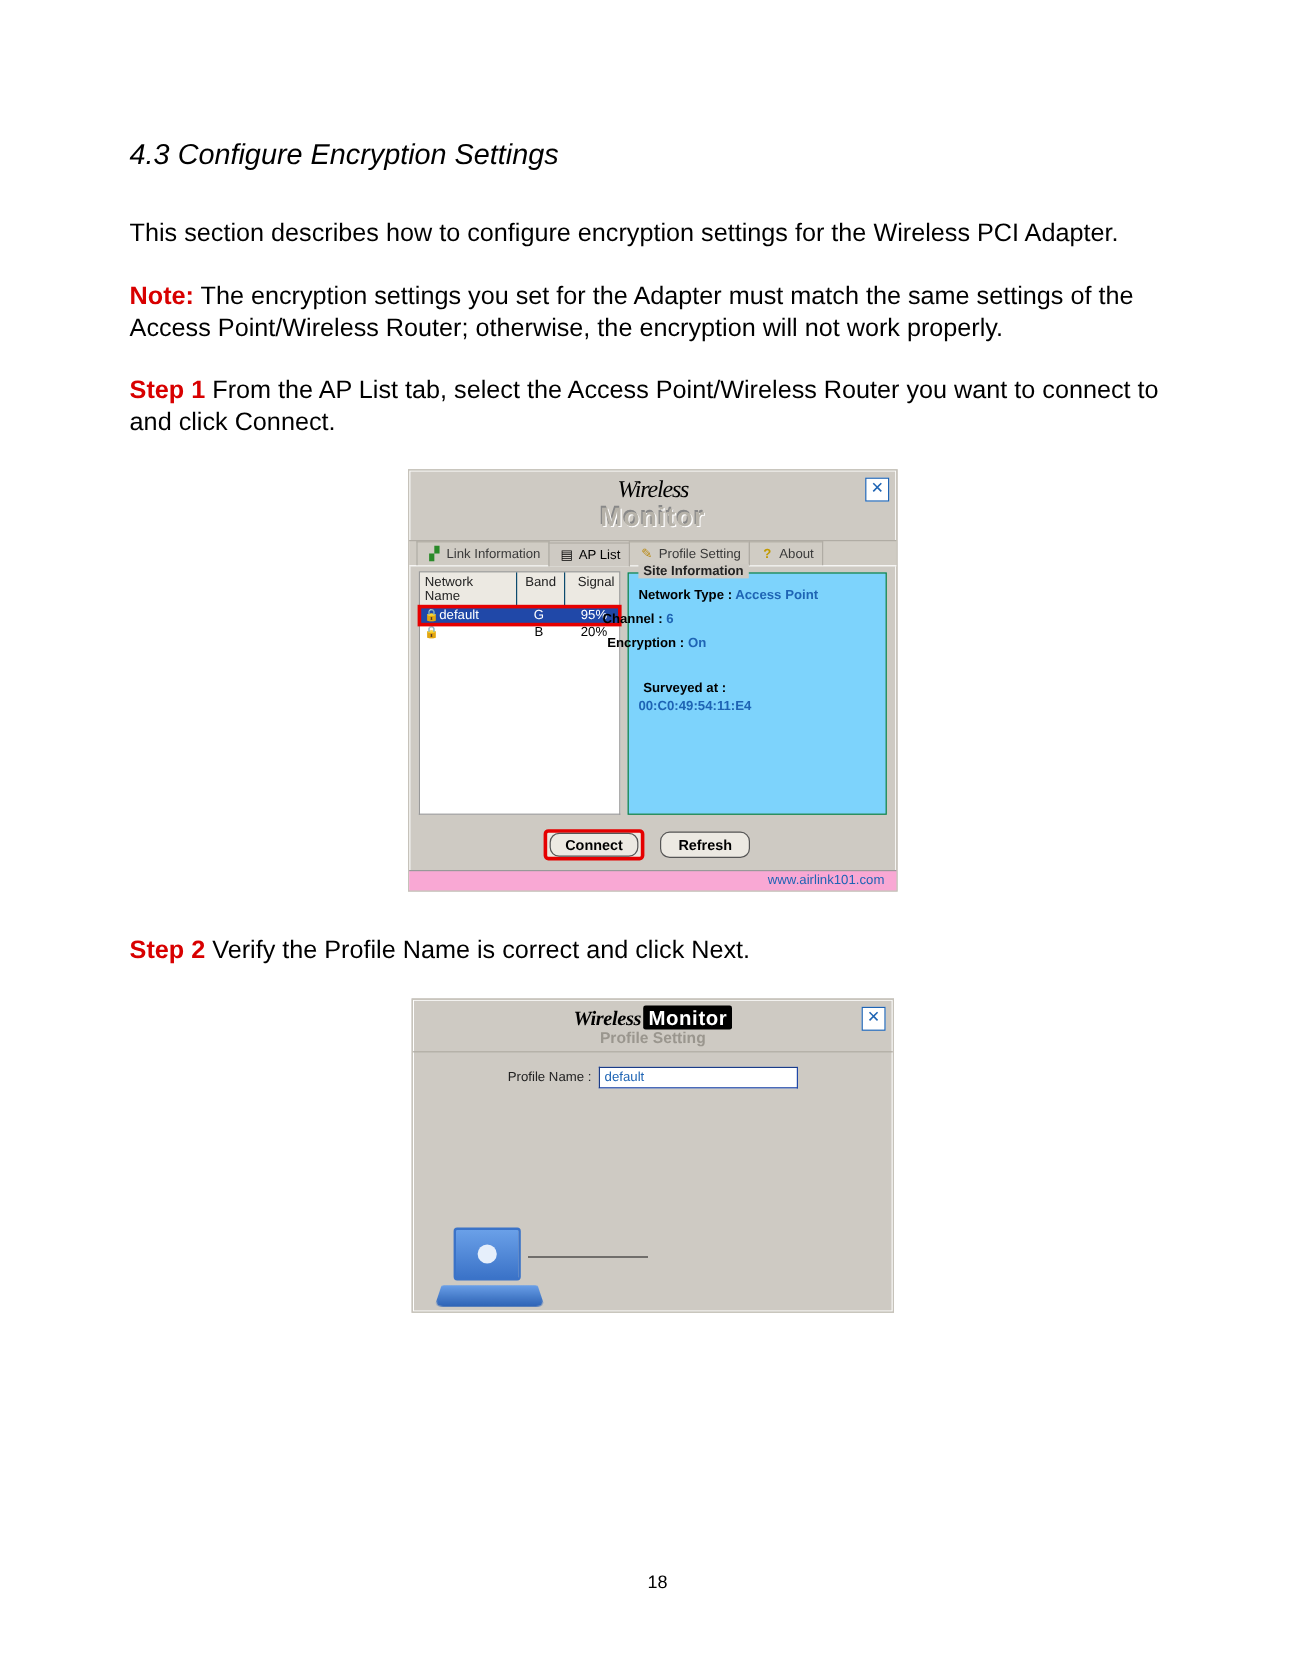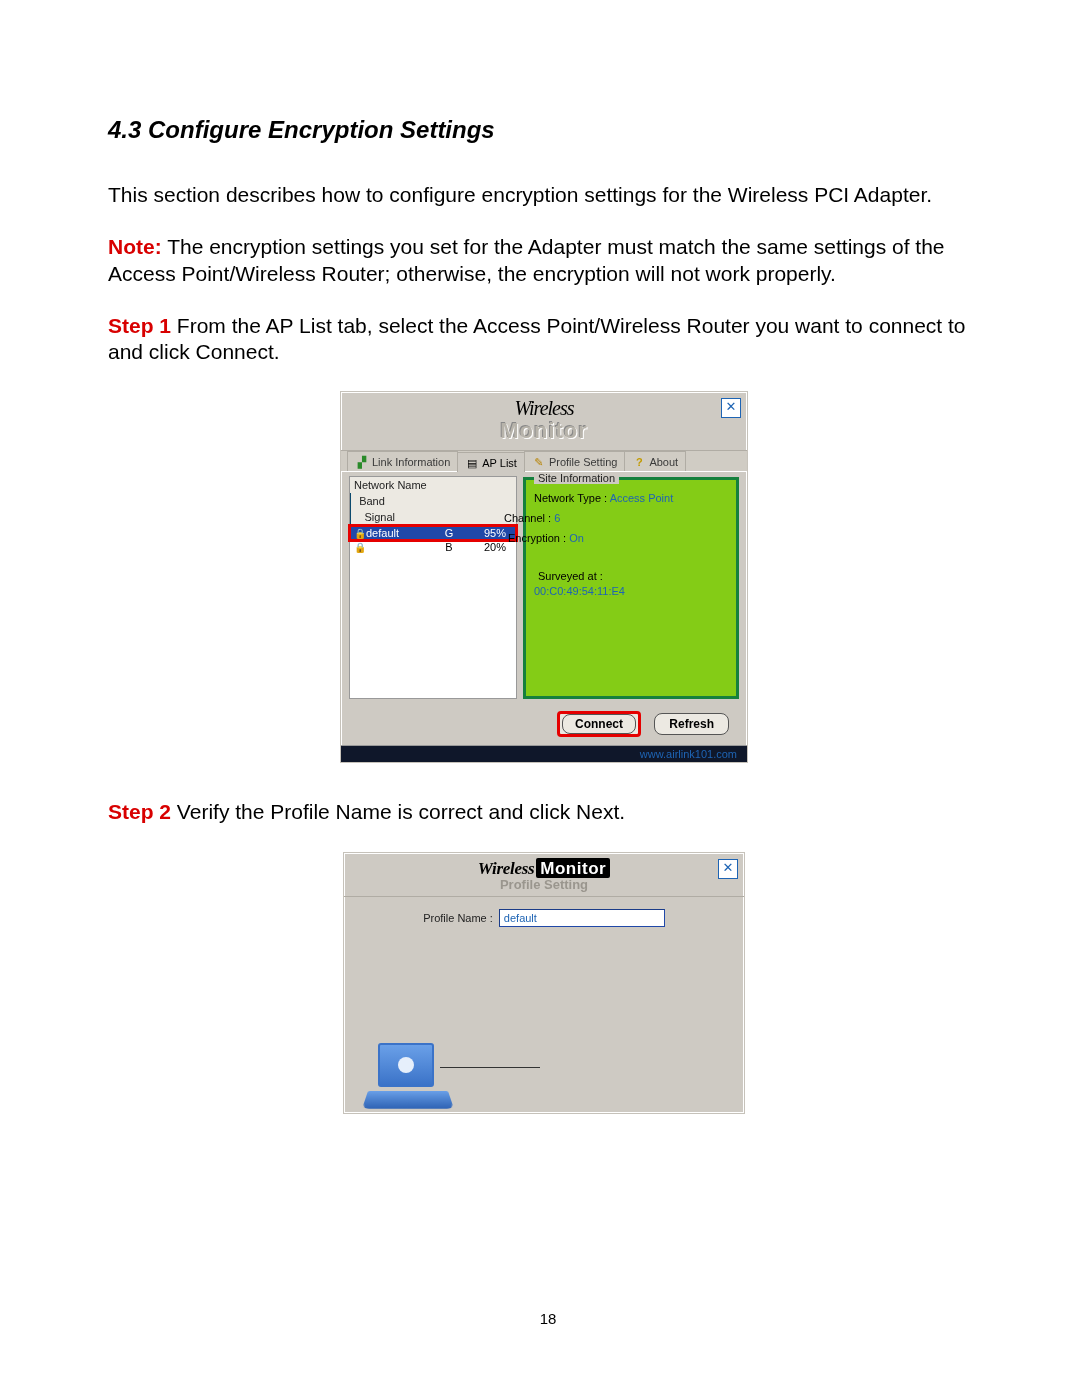--- a/index.html
+++ b/index.html
@@ -2,58 +2,58 @@
 <html><head>
 <meta charset="utf-8">
 <style>
   html { background:#fff; }
   body {
     width:1080px; height:1397px; margin:0; background:#fff;
     font-family: Arial, Helvetica, sans-serif; color:#000;
     position:relative;
   }
   .page { padding:116px 100px 0 108px; }
-  h2 { font-size:24px; font-style:italic; font-weight:bold; margin:0 0 38px 0; }
+  h2 { font-size:24px; font-style:italic; font-weight:normal; margin:0 0 38px 0; }
   p { font-size:21px; line-height:1.25; margin:0 0 26px 0; }
   b { font-weight:normal; }
   .red { color:#d80000; font-weight:bold;margin-top:39px; }
   .app-title-alt { text-align:center; }
   .app-title-alt .wl { font-family: Georgia, 'Times New Roman', serif; font-style:italic; font-weight:bold; color:#000; font-size:17px; letter-spacing:-.3px; }
   .app-title-alt .mon { font-family: Arial, sans-serif; font-weight:900; font-size:17px; color:#fff; background:#000; padding:1px 4px 0px 4px; letter-spacing:.5px; border-radius:2px; margin-left:2px; }
 
   
   .fig1 { width:406px; margin:8px auto 36px auto; background:#CECAC3; border:1px solid #C6C2BA; box-shadow:0 0 0 1px #fff inset; font-size:12px; color:#000; }
   .fig1 .titlebar { position:relative; height:52px; text-align:center; padding-top:6px; }
   .fig1 .titlebar .wl { display:block; font-family:'Brush Script MT','Segoe Script',cursive; font-size:20px; font-style:italic; letter-spacing:-1px; color:#000; line-height:1; }
   .fig1 .titlebar .mon { display:block; font-family:Arial; font-weight:900; font-size:22px; color:#B7B3AA; text-shadow:1px 1px 0 #fff,-1px -1px 0 #888; letter-spacing:1px; }
   .close { position:absolute; right:6px; top:6px; width:18px; height:18px; border:1px solid #1E64B4; background:#fff; color:#1E64B4; font-family:Arial; font-size:13px; line-height:16px; text-align:center; }
   .tabs { display:flex; border-top:1px solid #B0ACA4; border-bottom:1px solid #fff; padding-left:6px; background:#D0CCC4; }
   .tab { display:flex; align-items:center; gap:3px; padding:4px 7px 3px 7px; border:1px solid #B0ACA4; border-bottom:none; margin-right:-1px; color:#3a3a3a; background:#D0CCC4; font-size:11px; }
   .tab.active { background:#CECAC3; position:relative; top:1px; color:#000; font-weight:normal; }
   .ticon { display:inline-block; width:14px; height:12px; font-size:11px; line-height:12px; text-align:center; }
   .body1 { display:flex; padding:4px 8px 6px 8px; gap:6px; }
   .listwrap { width:168px; }
-  .listhdr { display:flex; border:1px solid #999; background:#ECE9E2;flex-direction:column; }
+  .listhdr { display:flex; border:1px solid #999; background:#ECE9E2; }
   .listhdr div { padding:2px 4px; font-size:11px; color:#222; }
   .listhdr div+div { border-left:1px solid #0c4a6e; }
   .c-name { width:78px; } .c-band { width:34px; text-align:center; } .c-sig { width:40px; text-align:right; }
   .listbox { height:172px; background:#fff; border:1px solid #999; border-top:none; }
   .row { display:flex; font-size:11px; padding:1px 4px; }
   .row.sel { background:#2048A8; color:#fff; outline:3px solid #E50000; outline-offset:-1px; }
   .row .c-band { text-align:center; } .row .c-sig { text-align:right; }
   .nicon { display:inline-block; width:12px; font-size:10px; }
-  .site { flex:1; border:3px solid #15803d; background:#84cc16; padding:6px 8px; position:relative; margin-top:1px; }
+  .site { flex:1; border:1px solid #15803d; background:#7dd3fc; padding:6px 8px; position:relative; margin-top:1px;font-weight:bold; }
   .site::before { content:attr(data-legend); position:absolute; top:-8px; left:8px; background:#CECAC3; padding:0 4px; font-size:11px; color:#222; }
   .site p { margin:6px 0; font-size:11px; text-align:left; }
   .site .nv { color:#1E64B4; }
-  .btnrow { padding:6px 8px 8px 8px; text-align:right; }
+  .btnrow { padding:6px 8px 8px 8px; text-align:center; }
   .rbtn { display:inline-block; border:1px solid #555; border-radius:8px; background:#ECE9E2; padding:3px 14px; font-size:12px; font-weight:bold; font-family:Arial; margin-right:10px; }
   .rbtn.hl { border:3px solid #E50000; border-radius:4px; padding:2px 14px; }
   .rbtn.hl .inner { display:inline-block; border:1px solid #555; border-radius:8px; padding:2px 12px; background:#ECE9E2; margin:-2px -12px; }
-  .footerlink { background:#0f172a; color:#1E64B4; font-size:11px; text-align:right; padding:2px 10px; border-top:1px solid #999; }
+  .footerlink { background:#f9a8d4; color:#1E64B4; font-size:11px; text-align:right; padding:2px 10px; border-top:1px solid #999; }
 
   
   .fig2 { width:400px; margin:10px auto 0 auto; background:#CECAC3; border:1px solid #C6C2BA; box-shadow:0 0 0 1px #fff inset; font-size:12px; color:#000; }
   .fig2 .titlebar2 { position:relative; border-bottom:1px solid #B0ACA4; padding:6px 0 4px 0; }
   .subt { text-align:center; color:#9a968e; font-size:13px; font-weight:bold; margin-top:-2px; }
   .frow { display:flex; align-items:center; justify-content:center; padding:12px 0 6px 0; }
   .frow label { font-size:11px; margin-right:6px; color:#222; }
   .frow .in { width:156px; border:1px solid #2048A8; border-top-color:#1a3c88; border-left-color:#1a3c88; background:#fff; color:#1E64B4; font-size:11px; padding:2px 4px; font-family:Arial; }
   .spacer2 { height:110px; }
   .laptop { width:84px; height:70px; margin-left:24px; position:relative; }

